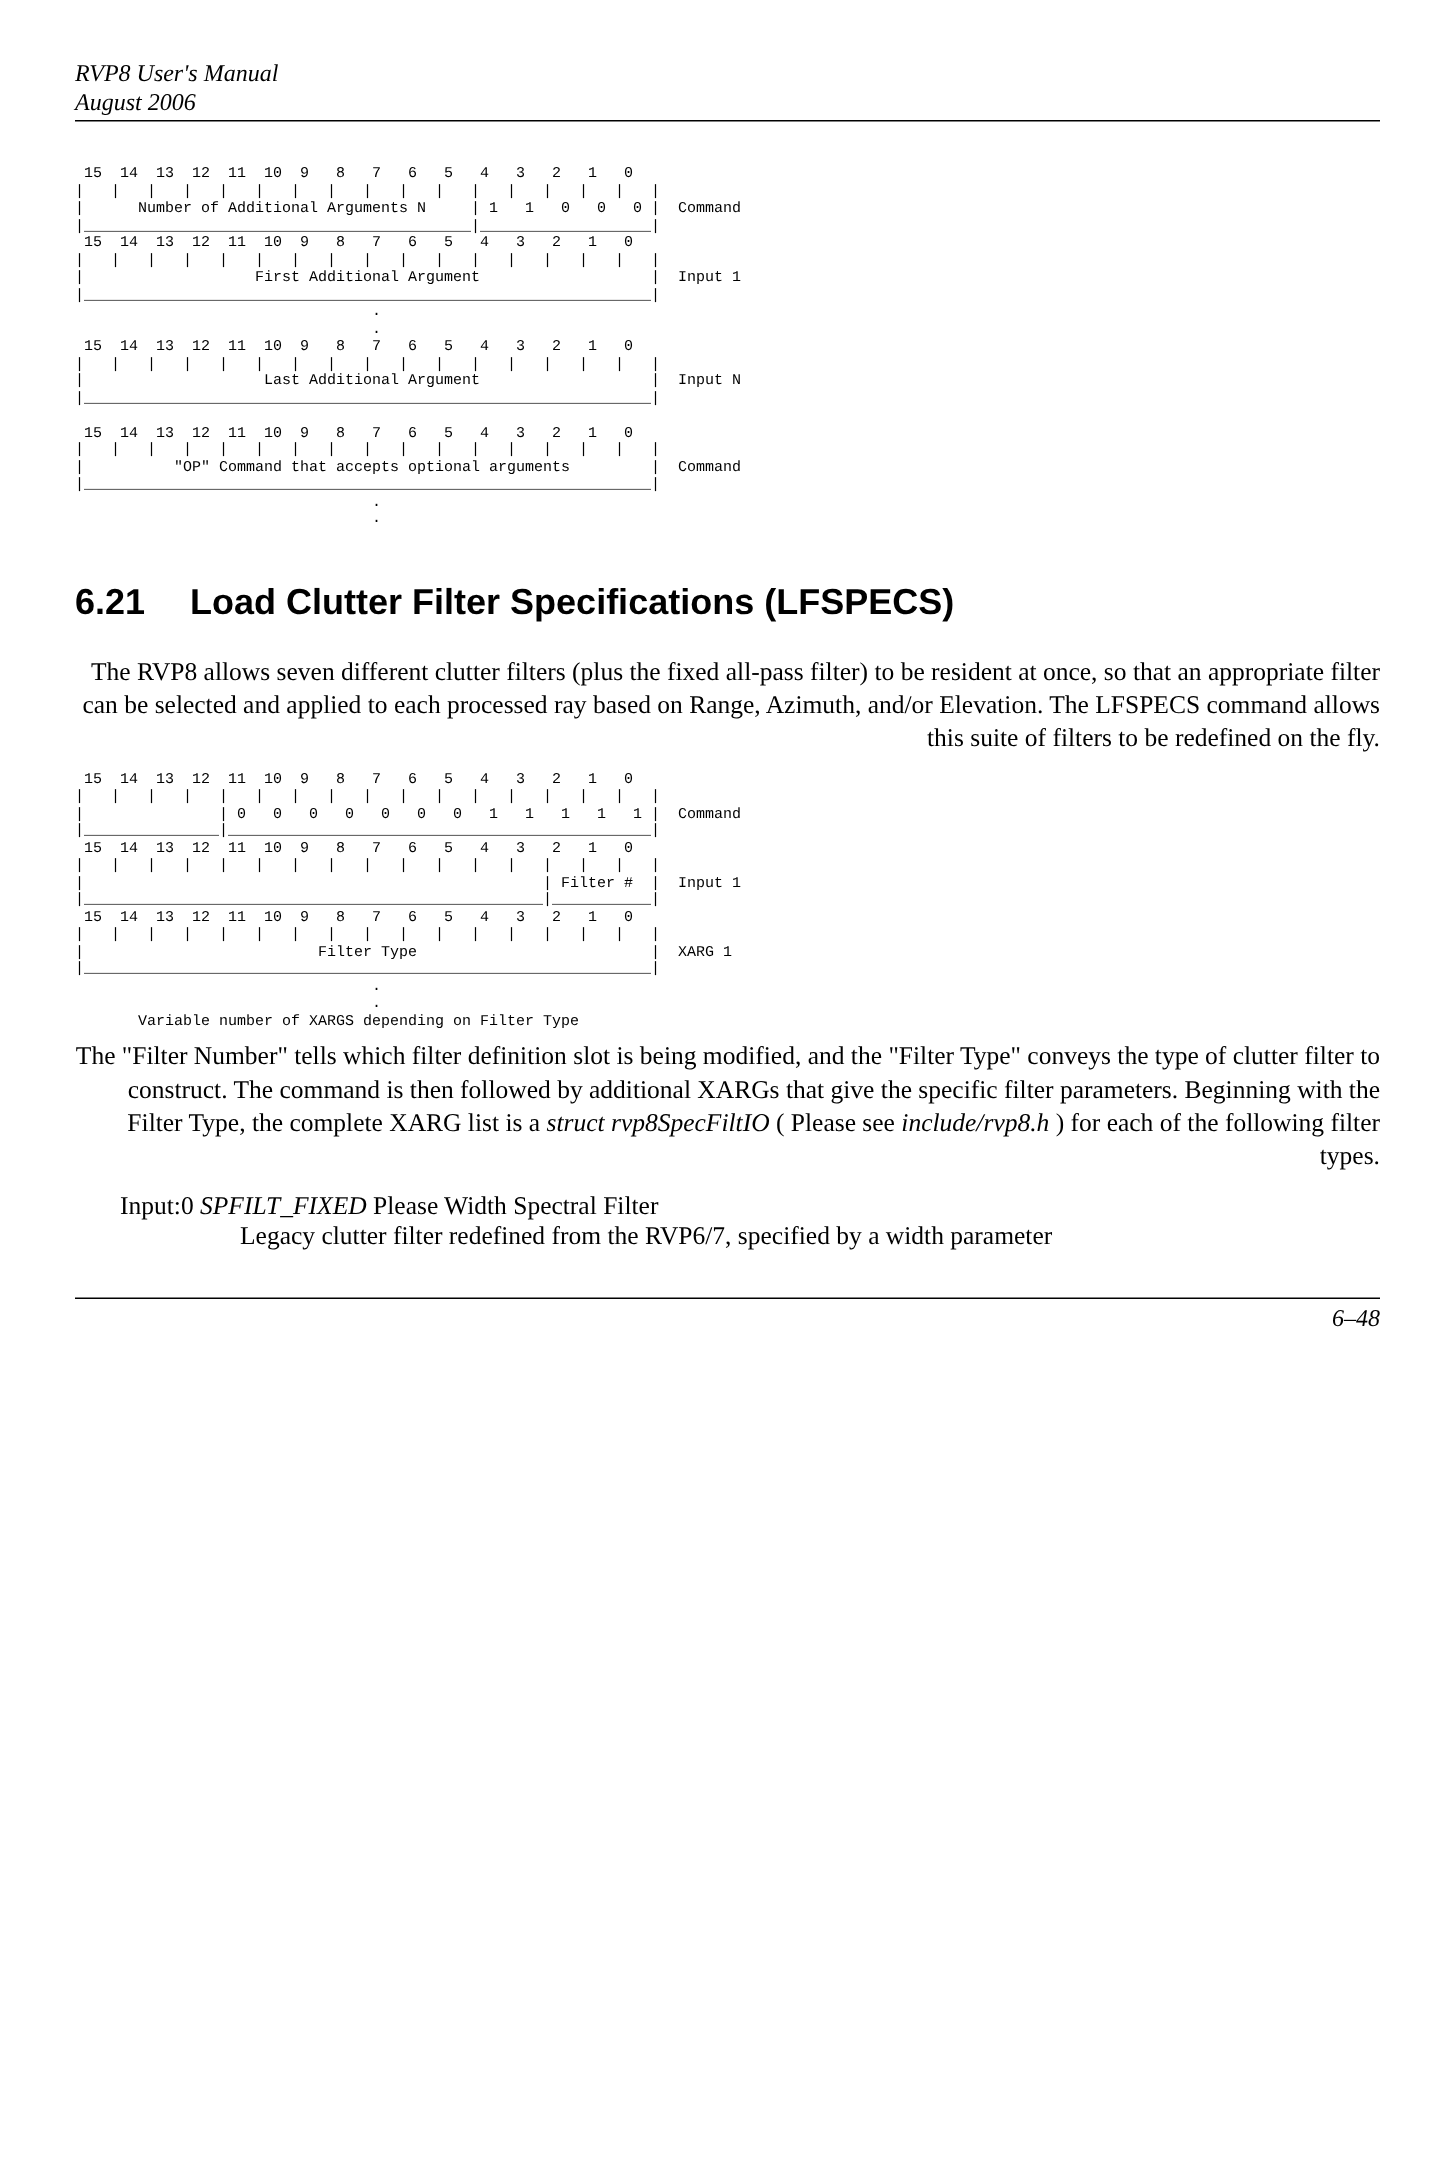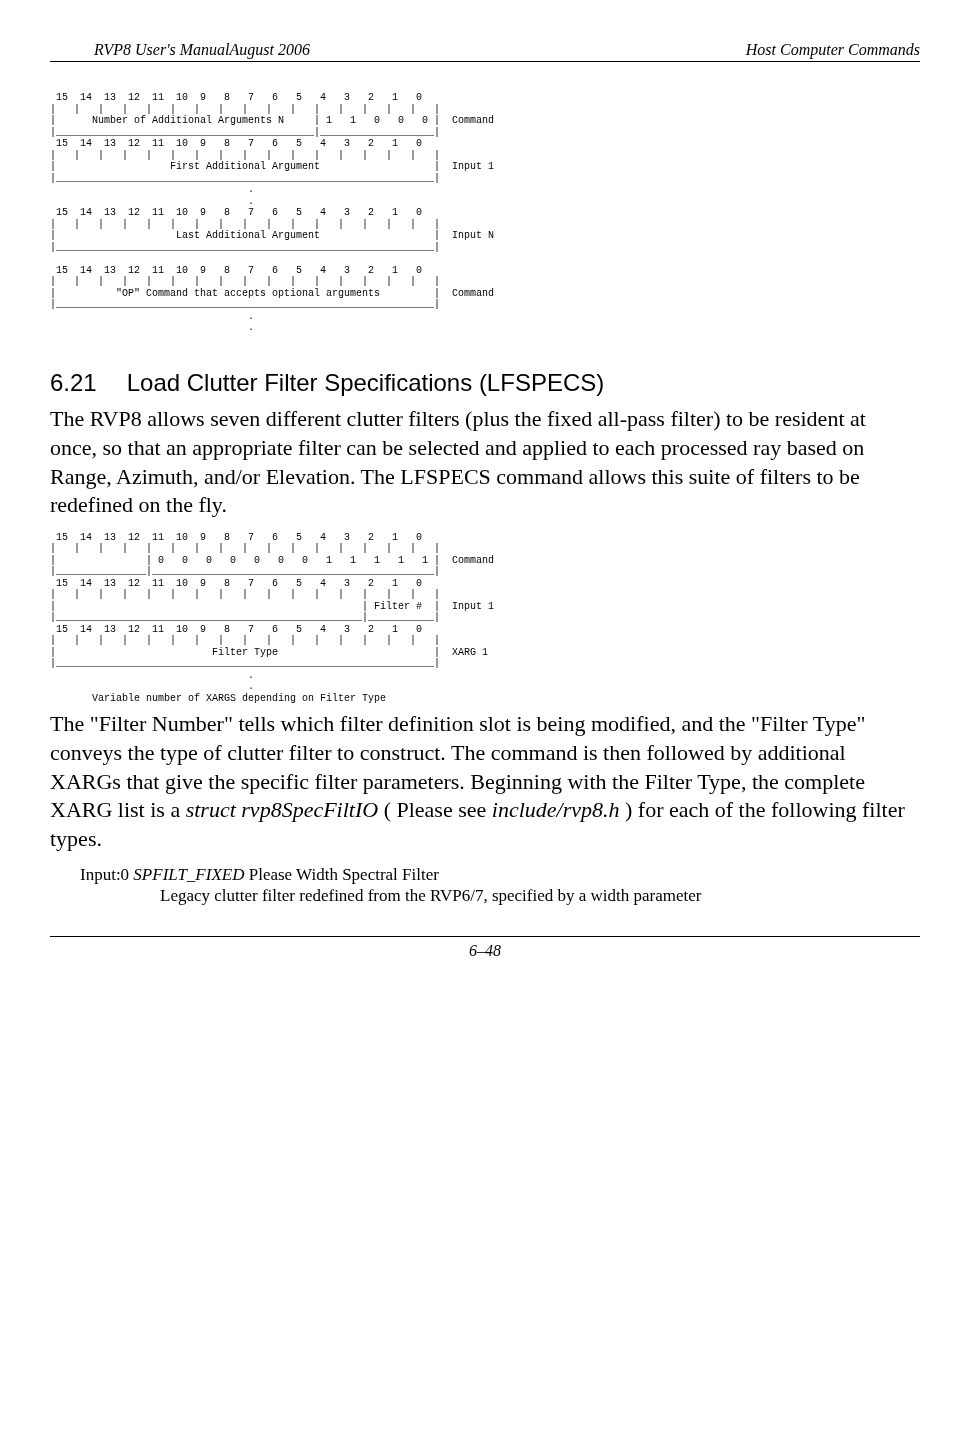--- a/index.html
+++ b/index.html
@@ -13,65 +13,62 @@
   .header {
     display: flex;
     justify-content: space-between;
     font-style: italic;
     border-bottom: 1px solid black;
     padding-bottom: 2px;
     margin-bottom: 30px;
   }
   .header-left, .header-right {
     display:flex;
-    margin-left:44px;
+    flex-direction:column;
   }
   .header-right { text-align:right; }
   pre.diagram {
     font-family: "Courier New", Courier, monospace;
     font-size: 10px;
     white-space: pre;
     margin: 0;
     line-height: 1.15;
   }
   h2.section {
     font-family: Arial, Helvetica, sans-serif;
-    font-weight: normal;
+    font-weight: bold;
     font-size: 24px;
     margin-top: 35px;
-    margin-bottom: 8px;
+    margin-bottom: 20px;
   }
   h2.section .num { margin-right: 30px; }
   p.body {
-    margin: 6px 12px 12px 0;
-    font-size: 22px;
+    margin: 6px 0 12px 0;
+    font-size: 17px;
     line-height: 1.3;
+    text-align: right;
   }
   .indent1 { margin-left: 30px; font-size:17px; }
   .indent2 { margin-left: 110px; font-size:17px; }
   .footer {
     border-top: 1px solid black;
-    text-align: center;
+    text-align: right;
     font-style: italic;
     margin-top: 30px;
     padding-top: 4px;
   }
   .ital { font-style: italic; }
 </style>
 </head>
 <body>
 
 <div class="header">
   <div class="header-left">
     <span>RVP8 User's Manual</span>
     <span>August 2006</span>
-  </div>
-  <div class="header-right">
-    <span>&nbsp;</span>
-    <span>Host Computer Commands</span>
   </div>
 </div>
 
 <pre class="diagram"> 15  14  13  12  11  10  9   8   7   6   5   4   3   2   1   0 
 |   |   |   |   |   |   |   |   |   |   |   |   |   |   |   |   |
 |      Number of Additional Arguments N     | 1   1   0   0   0 |  Command
 |___________________________________________|___________________|
  15  14  13  12  11  10  9   8   7   6   5   4   3   2   1   0 
 |   |   |   |   |   |   |   |   |   |   |   |   |   |   |   |   |
 |                   First Additional Argument                   |  Input 1

